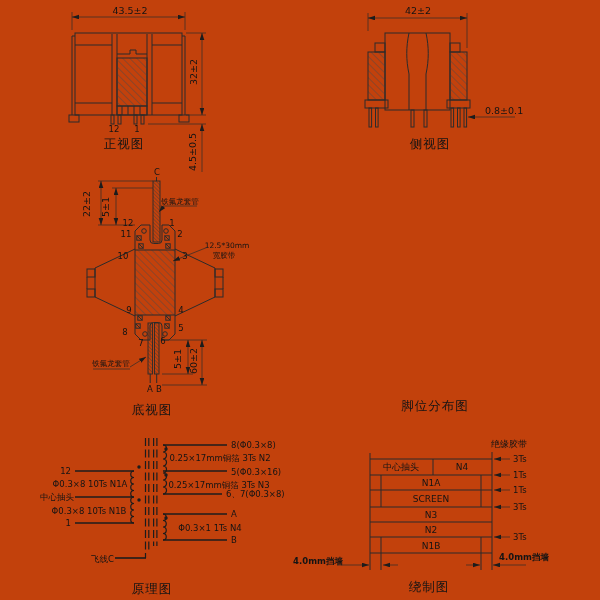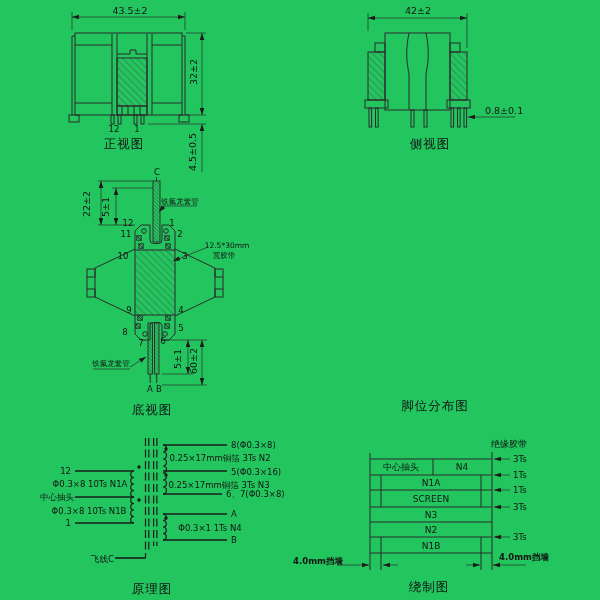--- a/index.html
+++ b/index.html
@@ -1,16 +1,16 @@
 <!DOCTYPE html>
 <html><head>
 <meta charset="utf-8">
 <style>
   html,body{margin:0;padding:0;background:#fff;}
-  #stage{position:relative;width:600px;height:600px;background:#22c55e;font-family:"DejaVu Sans","Liberation Sans",sans-serif;}
+  #stage{position:relative;width:600px;height:600px;background:#c2410c;font-family:"DejaVu Sans","Liberation Sans",sans-serif;}
   svg{position:absolute;left:0;top:0;}
   .ln{stroke:#2b2b2b;stroke-width:1;fill:none;}
   .thin{stroke:#2b2b2b;stroke-width:0.7;fill:none;}
   .wire{stroke:#1c1c1c;stroke-width:1.6;fill:none;}
   .coil{stroke:#1c1c1c;stroke-width:1.2;fill:none;}
   .core{stroke:#1c1c1c;stroke-width:1.2;fill:none;stroke-dasharray:8 3.5;}
   text{fill:#141414;}
   .dim{font-size:9.5px;}
   .ttl{font-size:12.5px;letter-spacing:1px;}
   .s{font-size:8.5px;}

